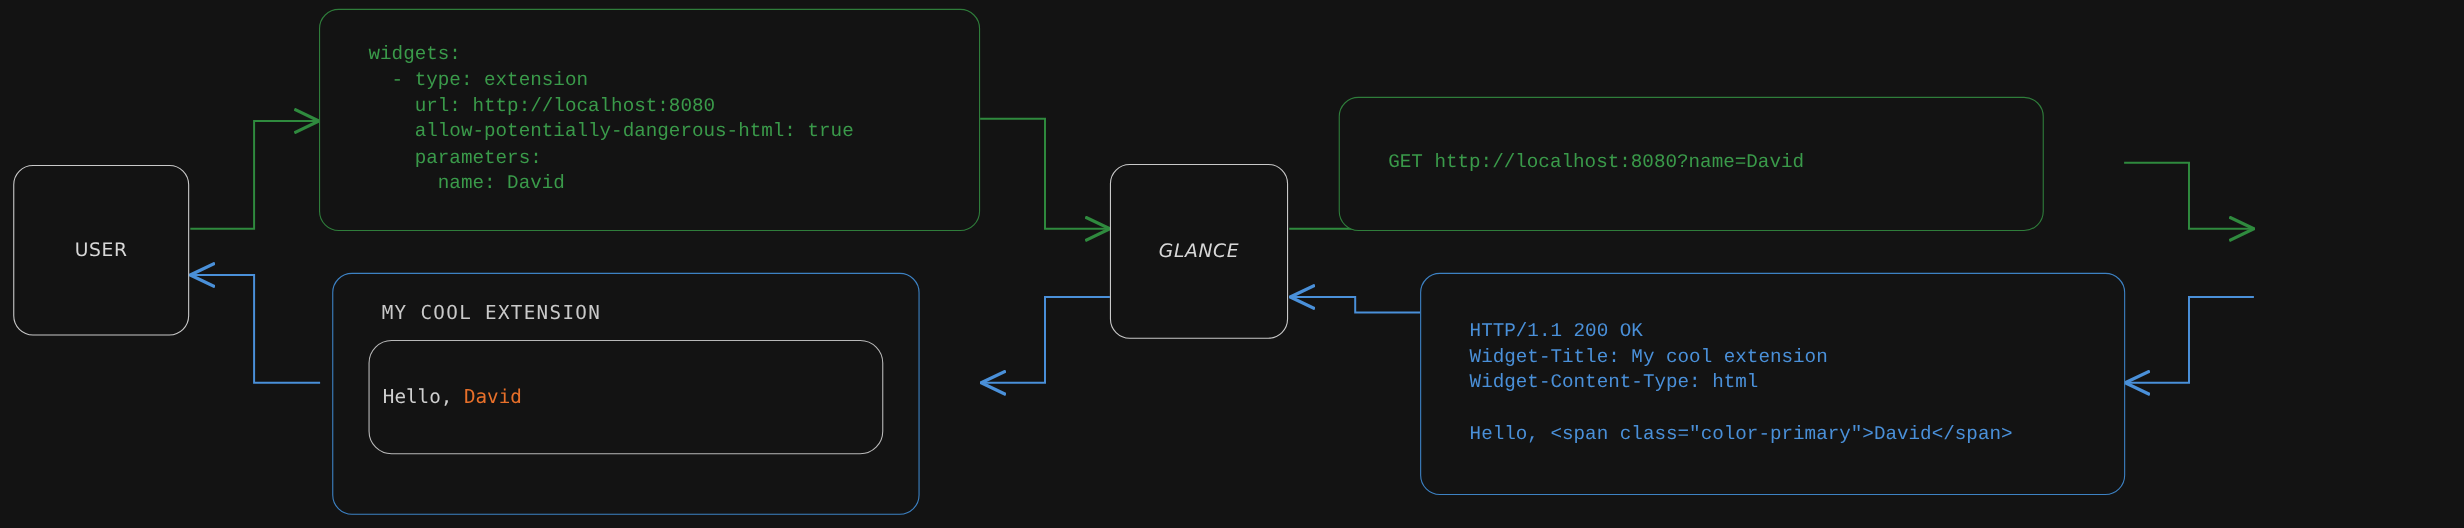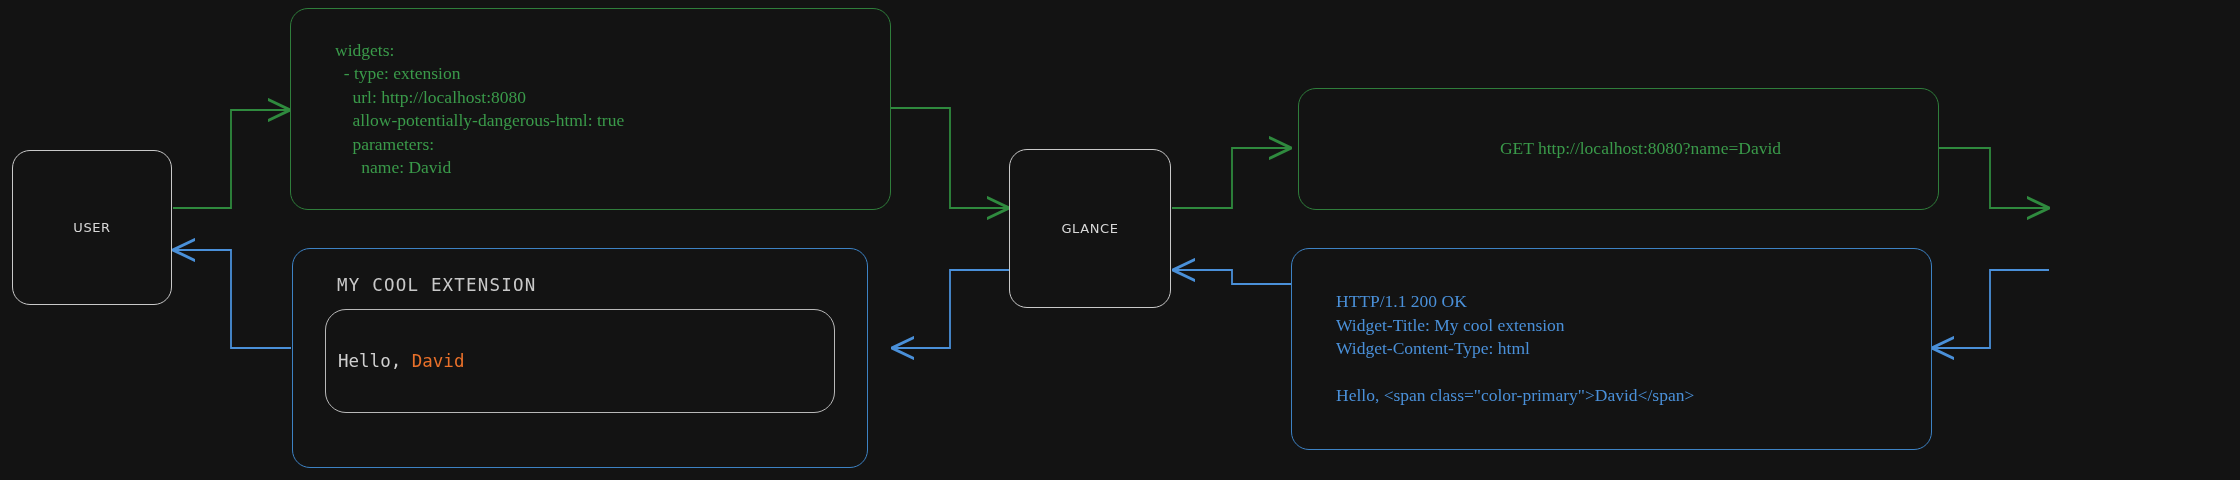--- a/index.html
+++ b/index.html
@@ -26,36 +26,36 @@
   .node {
     position: absolute;
     border: 1.6px solid #c9c9c9;
     border-radius: 18px;
     background: #131313;
     display: flex;
     align-items: center;
     justify-content: center;
     color: #d8d8d8;
     font-family: "DejaVu Sans", sans-serif;
-    font-size: 13px;
+    font-size: 17px;
     letter-spacing: 0.6px;
   }
   .codebox {
     position: absolute;
     border-radius: 18px;
     background: #131313;
     border-width: 1.6px;
     border-style: solid;
     display: flex;
     align-items: center;
   }
   .codebox.green { border-color: #2f7d3b; }
   .codebox.blue  { border-color: #3d82c4; }
   .code {
-    font-family: Liberation Serif, serif;
+    font-family: Liberation Mono, monospace;
     font-size: 17.5px;
     line-height: 23.5px;
     white-space: pre;
     padding-left: 44px;
   }
   .code.green { color: #3a9a4a; }
   .code.blue  { color: #4a90d9; }
 
   
   .widgetbox {
@@ -120,47 +120,47 @@
       <path stroke="#4a90d9" marker-end="url(#arrow-blue)" d="M 1009 270 L 950 270 L 950 348 L 893 348"></path>
 
       <path stroke="#4a90d9" marker-end="url(#arrow-blue)" d="M 291 348 L 231 348 L 231 250 L 174 250"></path>
     </g>
   </svg>
 
   <div class="node" style="left:12px; top:150px; width:160px; height:155px;">
     <span>USER</span>
   </div>
 
-  <div class="node" style="left:1009px; top:149px; width:162px; height:159px;">
+  <div class="node" style="left:1009px; top:149px; width:162px; height:159px;font-style:italic;">
     <span>GLANCE</span>
   </div>
 
 
   <div class="codebox green" style="left:290px; top:8px; width:601px; height:202px;">
     <pre class="code green">widgets:
   - type: extension
     url: http://localhost:8080
     allow-potentially-dangerous-html: true
     parameters:
       name: David</pre>
   </div>
 
-  <div class="codebox green" style="left:1298px; top:88px; width:641px; height:122px;justify-content:center;">
+  <div class="codebox green" style="left:1217px; top:88px; width:641px; height:122px;">
     <pre class="code green">GET http://localhost:8080?name=David</pre>
   </div>
 
   <div class="codebox blue" style="left:1291px; top:248px; width:641px; height:202px;">
     <pre class="code blue">HTTP/1.1 200 OK
 Widget-Title: My cool extension
 Widget-Content-Type: html
 
 Hello, &lt;span class="color-primary"&gt;David&lt;/span&gt;</pre>
   </div>
 
-  <div class="widgetbox" style="left:292px; top:248px; width:576px; height:220px;">
+  <div class="widgetbox" style="left:302px; top:248px; width:534px; height:220px;">
     <div class="widget-title">MY COOL EXTENSION</div>
     <div class="widget-card">
       <div class="widget-card-text">
         <span>Hello, </span><span class="accent">David</span>
       </div>
     </div>
   </div>
 
 </div>
 

